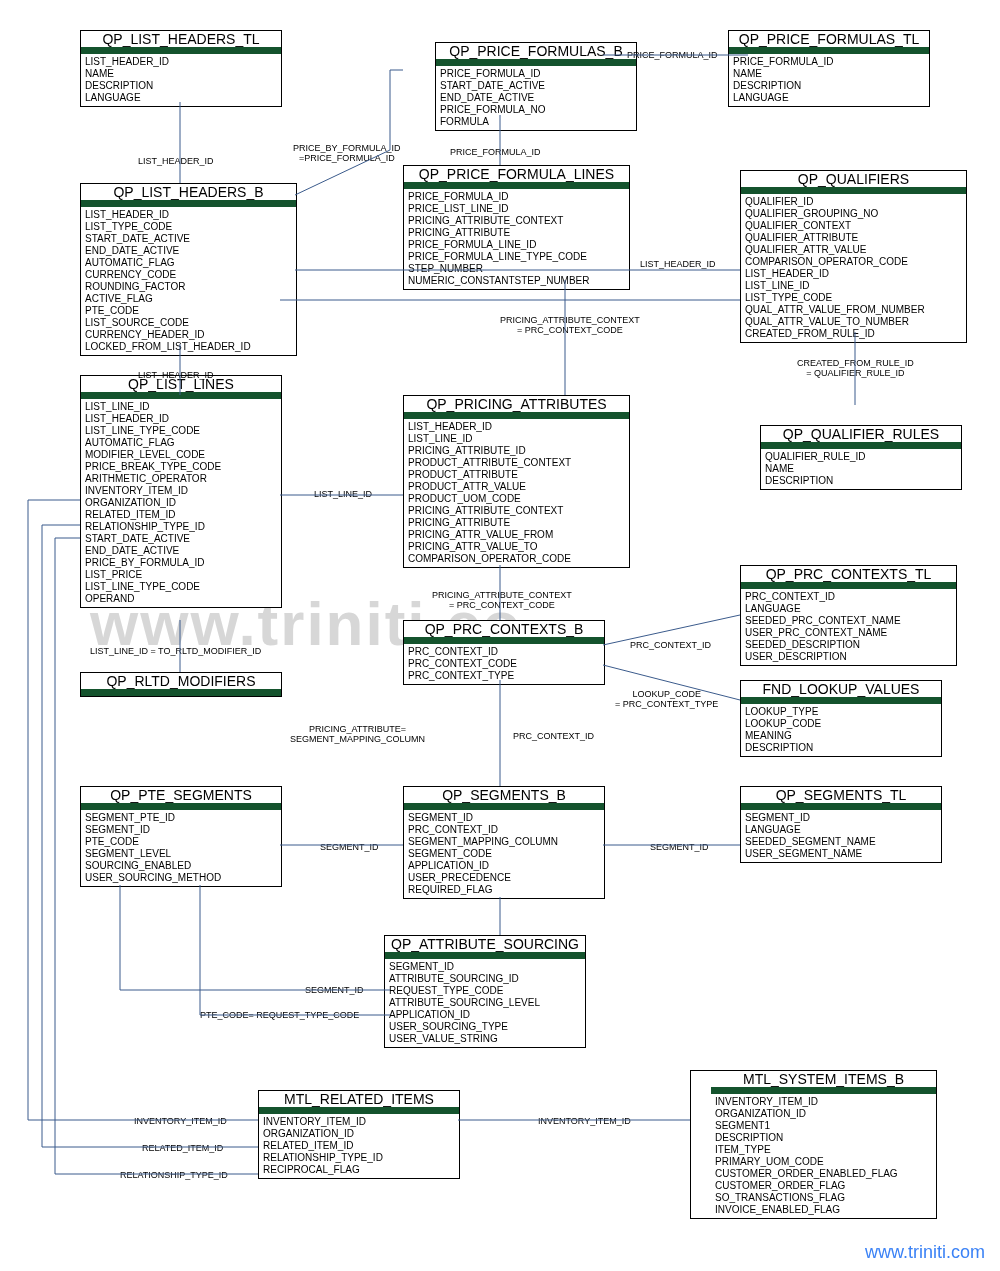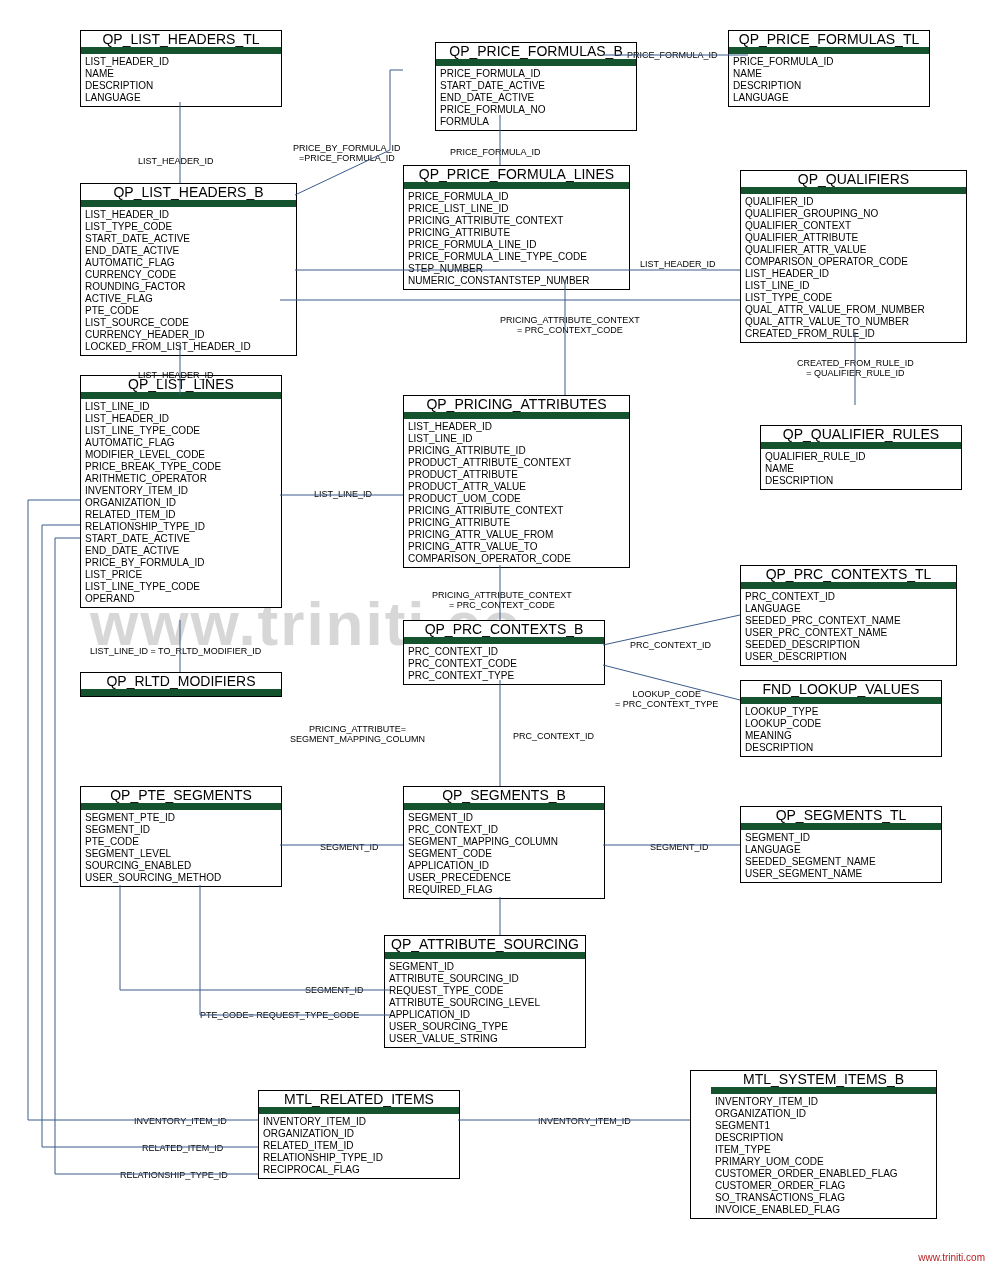--- a/index.html
+++ b/index.html
@@ -3,21 +3,21 @@
 <meta charset="utf-8">
 <style>
   html,body{margin:0;padding:0;background:#fff;font-family:Arial,Helvetica,sans-serif;}
   .canvas{position:relative;width:1000px;height:1271px;background:#fff;}
   .entity{position:absolute;border:1px solid #000;background:#fff;font-size:10px;line-height:12px;}
   .entity .title{text-align:center;border-bottom:7px solid #14532d;font-size:14px;padding:2px 4px;white-space:nowrap;}
   .entity .body{padding:2px 4px;}
   .entity .body div{white-space:nowrap;}
   .rel-label{position:absolute;font-size:9px;color:#000;white-space:nowrap;text-align:center;line-height:10px;}
   .watermark{position:absolute;font-size:62px;font-weight:bold;color:rgba(140,140,140,0.35);letter-spacing:2px;pointer-events:none;}
-  .footer{position:absolute;font-size:10px;color:#b91c1c;}
+  .footer{position:absolute;font-size:18px;color:#3b82f6;}
   svg.connectors{position:absolute;left:0;top:0;width:1000px;height:1271px;pointer-events:none;}
   svg.connectors line,svg.connectors path{stroke:#3b5b8c;stroke-width:1;fill:none;}
 </style>
 </head>
 <body>
 
 <div class="canvas">
 
   <div class="watermark" style="left:90px;top:588px;">www.triniti.co</div>
 
@@ -205,21 +205,21 @@
         <div>SEGMENT_ID</div>
         <div>PRC_CONTEXT_ID</div>
         <div>SEGMENT_MAPPING_COLUMN</div>
         <div>SEGMENT_CODE</div>
         <div>APPLICATION_ID</div>
         <div>USER_PRECEDENCE</div>
         <div>REQUIRED_FLAG</div>
       </div>
   </div>
 
-  <div class="entity" style="left:740px;top:786px;width:200px;margin-top:20px;">
+  <div class="entity" style="left:740px;top:786px;width:200px;">
     <div class="title">QP_SEGMENTS_TL</div>
     <div class="body">
         <div>SEGMENT_ID</div>
         <div>LANGUAGE</div>
         <div>SEEDED_SEGMENT_NAME</div>
         <div>USER_SEGMENT_NAME</div>
       </div>
   </div>
 
   <div class="entity" style="left:384px;top:935px;width:200px;">

